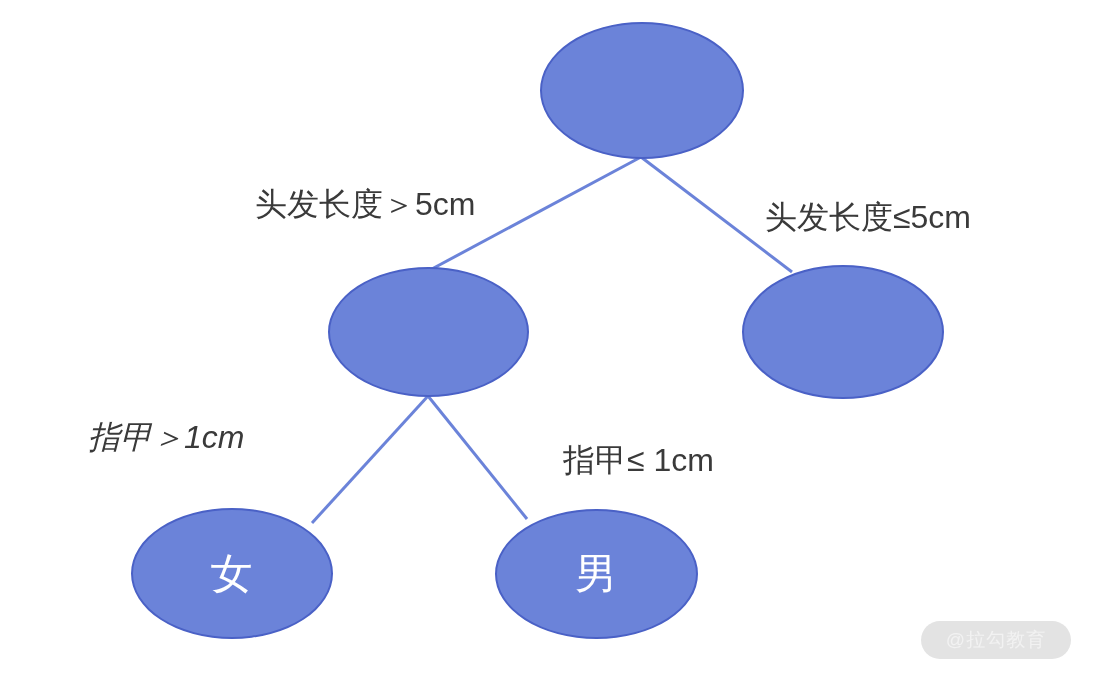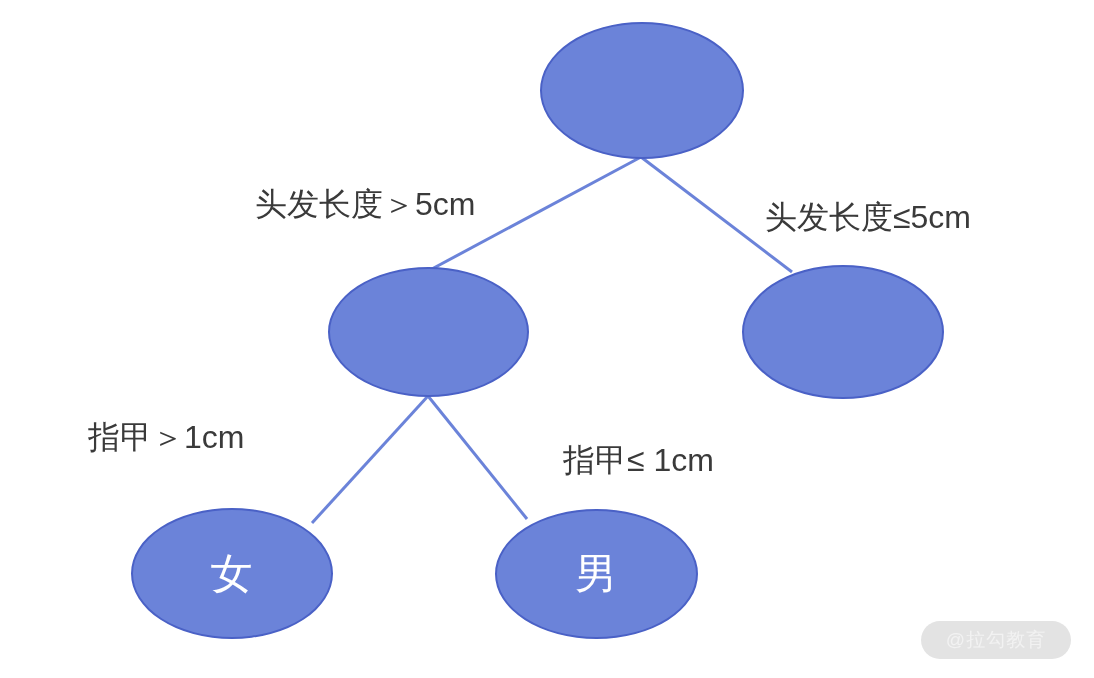--- a/index.html
+++ b/index.html
@@ -50,21 +50,21 @@
     user-select: none;
   }
   #node-root  { left: 540px; top: 22px;  width: 204px; height: 137px; }
   #node-mid   { left: 328px; top: 267px; width: 201px; height: 130px; }
   #node-right { left: 742px; top: 265px; width: 202px; height: 134px; }
   #node-leaf-female { left: 131px; top: 508px; width: 202px; height: 131px; }
   #node-leaf-male   { left: 495px; top: 509px; width: 203px; height: 130px; }
 
   #label-hair-gt { left: 255px; top: 187px; }
   #label-hair-le { left: 765px; top: 183px; margin-top: 17px; }
-  #label-nail-gt { left: 88px;  top: 420px; }
+  #label-nail-gt { left: 88px;  top: 420px; font-style: italic; }
   #label-nail-le { left: 563px; top: 443px; }
 
   #watermark {
     position: absolute;
     left: 921px;
     top: 621px;
     width: 150px;
     height: 38px;
     background: #e3e3e3;
     border-radius: 19px;

